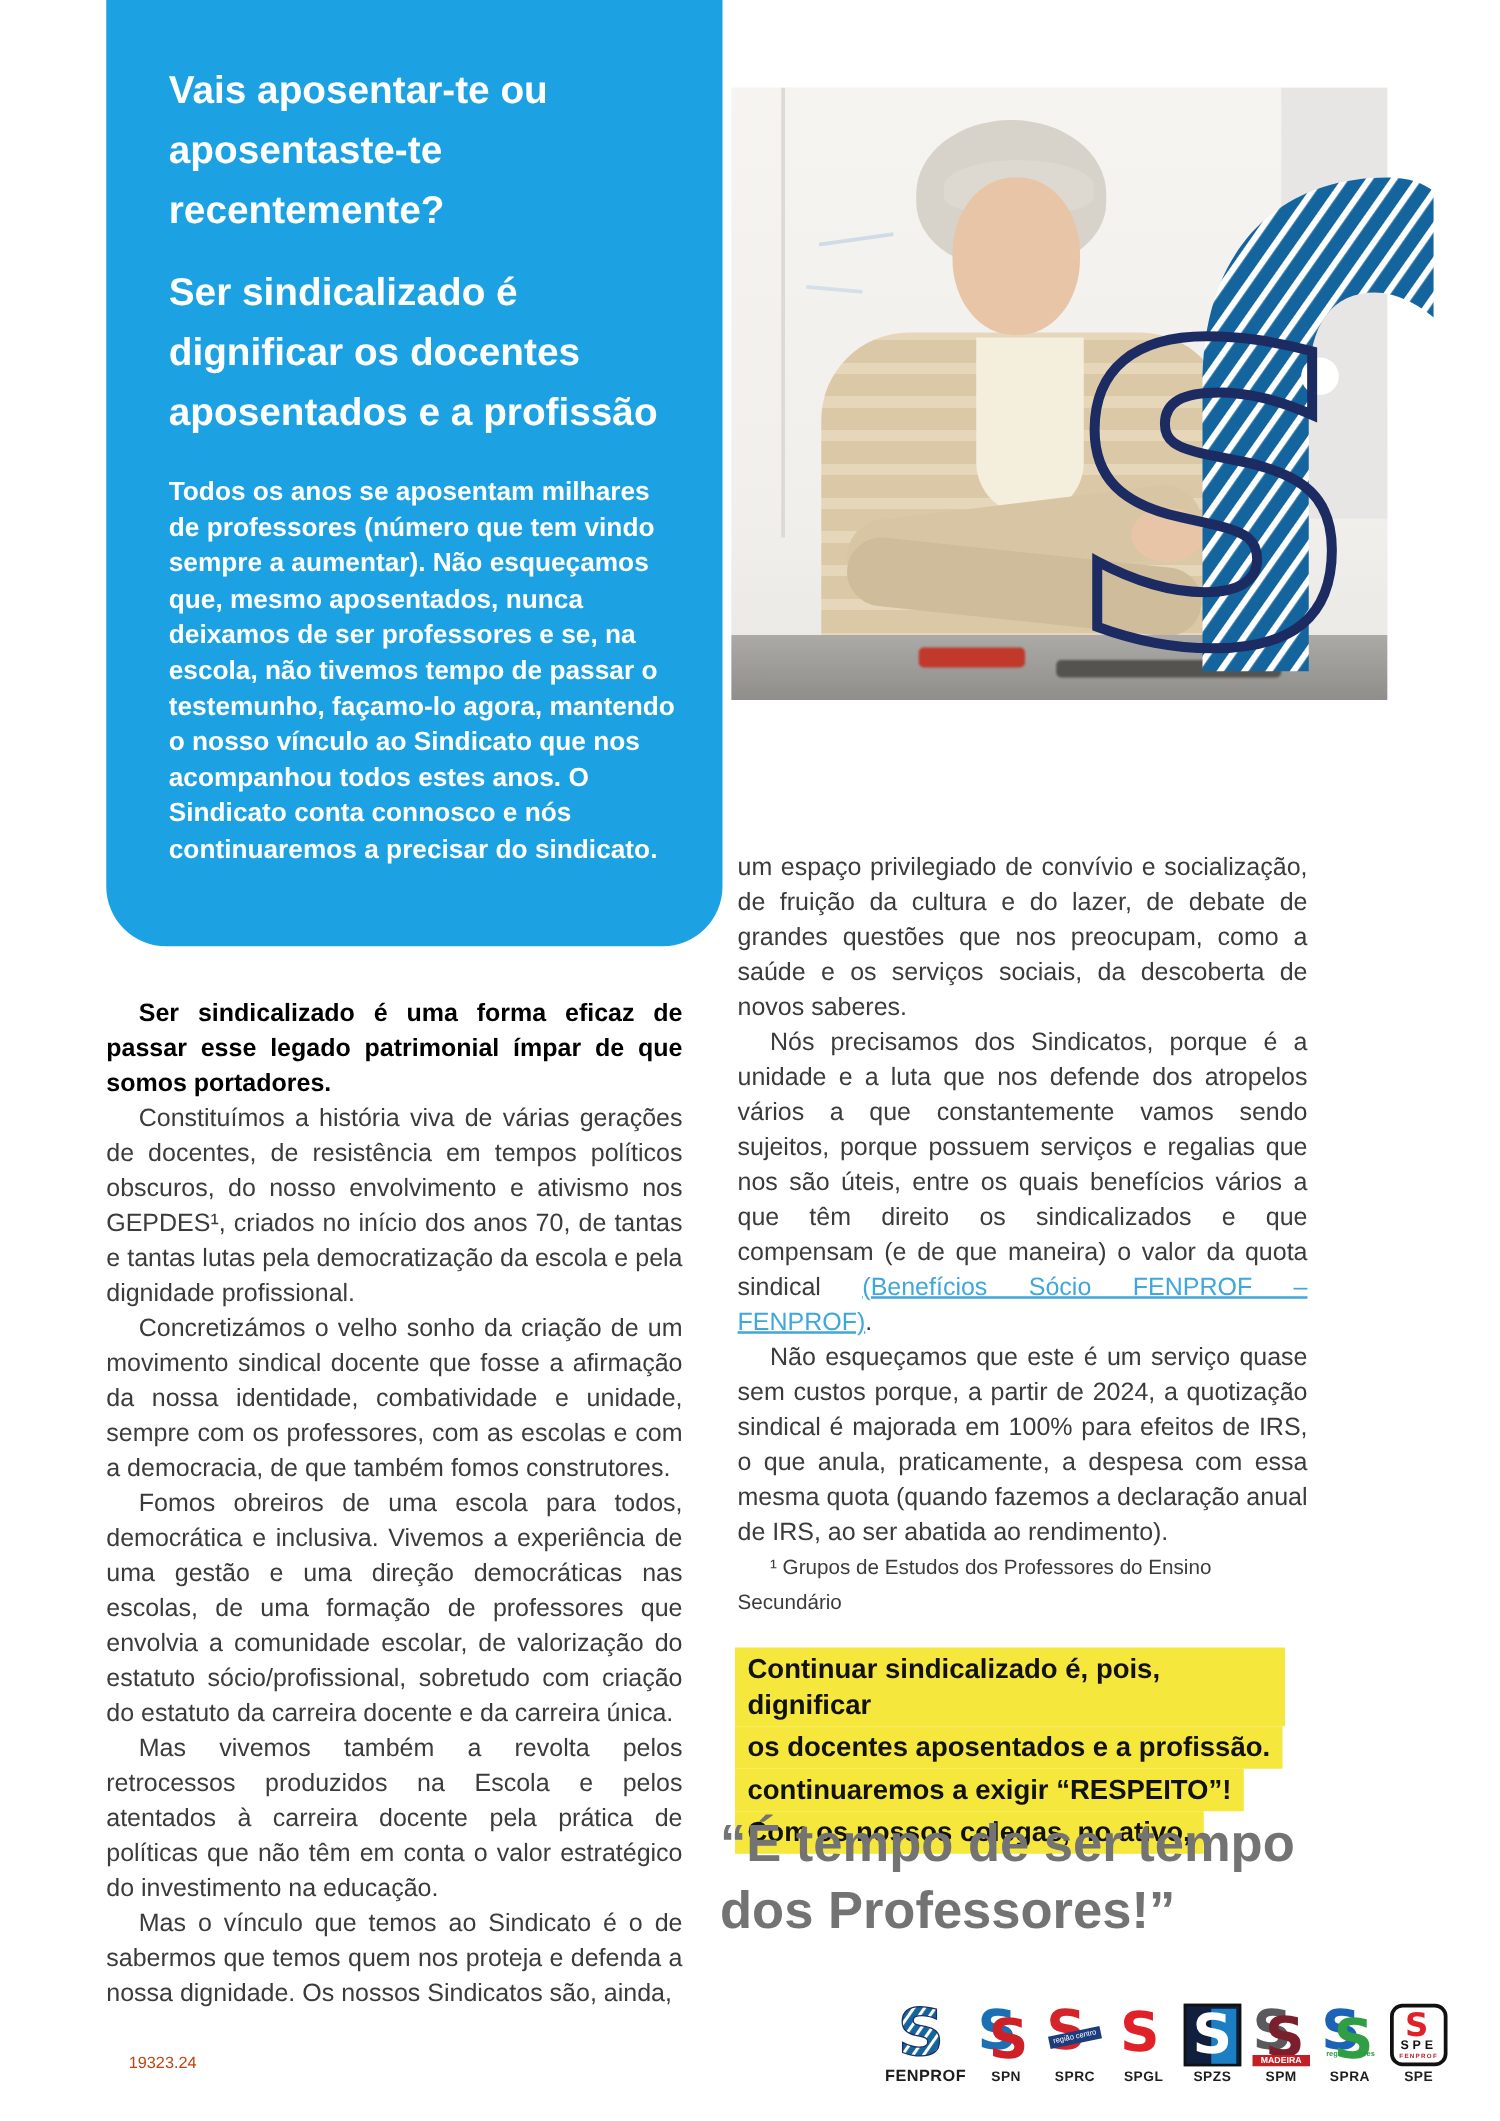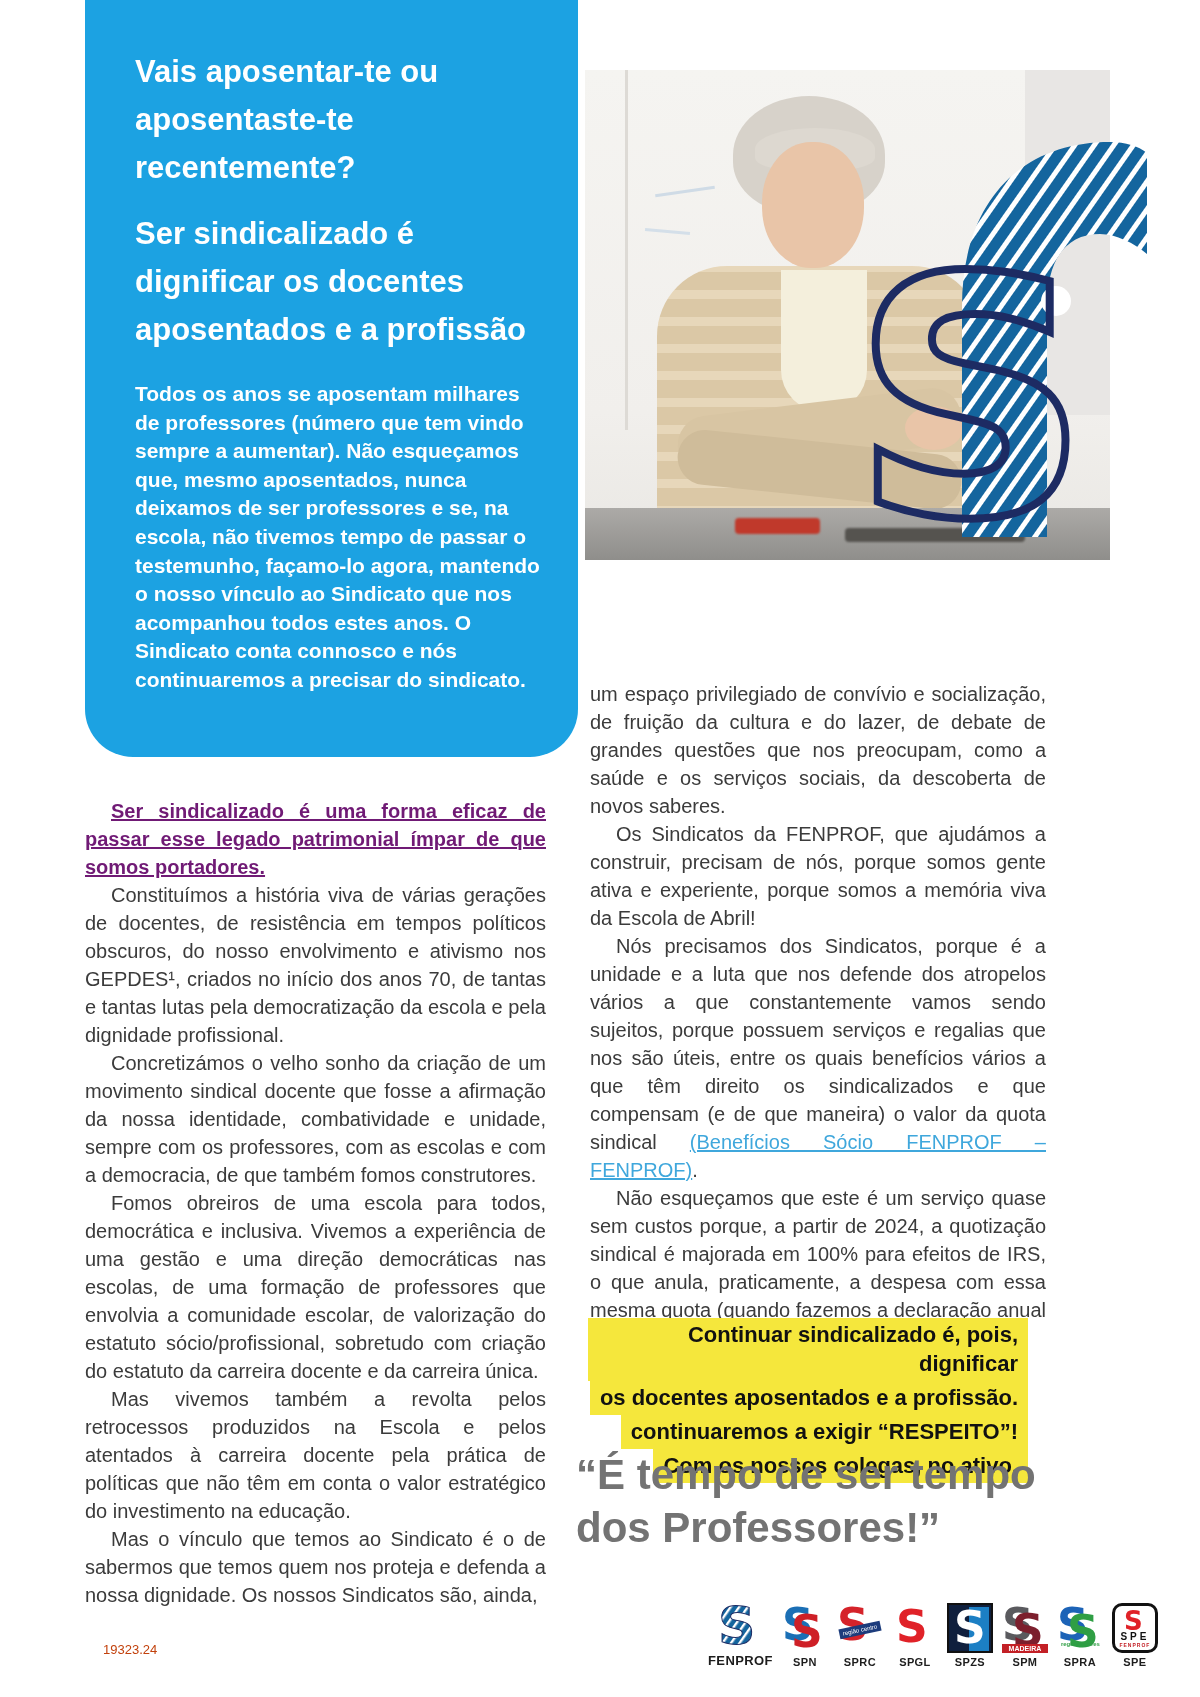--- a/index.html
+++ b/index.html
@@ -43,27 +43,27 @@
   .caption{position:absolute;left:866px;top:466px;width:246px;height:102px;background:#ffffff;
     box-sizing:border-box;padding:12px 16px 0 10px;text-align:right;
     font-style:italic;font-weight:bold;font-size:19px;line-height:27px;color:#1c1c1e;}
 
   
   .col{position:absolute;color:#3b3b3b;font-size:20px;line-height:28px;text-align:justify;}
   .col-left{left:85px;top:797px;width:461px;}
   .col-right{left:590px;top:680px;width:456px;}
   .col p{margin:0;text-indent:26px;}
   .col p.noindent{text-indent:0;}
-  .lead{font-weight:bold;color:#701a75;text-indent:0;text-decoration:underline;}
+  .lead{font-weight:bold;color:#000000;text-indent:0;}
   a.doc-link{color:#3FA7DC;text-decoration:underline;}
   .footnote{margin-top:20px;font-size:16.5px;color:#3b3b3b;text-indent:0;text-align:left;}
 
   
   .highlight{position:absolute;left:588px;top:1318px;width:440px;}
-  .highlight .hl-line{line-height:29px;text-align:right;}
+  .highlight .hl-line{line-height:29px;}
   .highlight .hl-line span{display:inline-block;background:#F5E73C;color:#111111;
     font-size:22px;font-weight:bold;padding:2px 10px 3px 10px;}
 
   
   .headline{position:absolute;left:576px;top:1448px;color:#737373;
     font-size:42px;line-height:53px;font-weight:bold;}
 
   
   .logos{position:absolute;left:708px;top:1576px;width:430px;height:92px;
     display:flex;align-items:flex-end;gap:9px;}
@@ -140,21 +140,20 @@
     <p class="lead">Ser sindicalizado é uma forma eficaz de passar esse legado patrimonial ímpar de que somos portadores.</p>
     <p>Constituímos a história viva de várias gerações de docentes, de resistência em tempos políticos obscuros, do nosso envolvimento e ativismo nos GEPDES¹, criados no início dos anos 70, de tantas e tantas lutas pela democratização da escola e pela dignidade profissional.</p>
     <p>Concretizámos o velho sonho da criação de um movimento sindical docente que fosse a afirmação da nossa identidade, combatividade e unidade, sempre com os professores, com as escolas e com a democracia, de que também fomos construtores.</p>
     <p>Fomos obreiros de uma escola para todos, democrática e inclusiva. Vivemos a experiência de uma gestão e uma direção democráticas nas escolas, de uma formação de professores que envolvia a comunidade escolar, de valorização do estatuto sócio/profissional, sobretudo com criação do estatuto da carreira docente e da carreira única.</p>
     <p>Mas vivemos também a revolta pelos retrocessos produzidos na Escola e pelos atentados à carreira docente pela prática de políticas que não têm em conta o valor estratégico do investimento na educação.</p>
     <p>Mas o vínculo que temos ao Sindicato é o de sabermos que temos quem nos proteja e defenda a nossa dignidade. Os nossos Sindicatos são, ainda,</p>
   </div>
 
   <div class="col col-right">
     <p class="noindent">um espaço privilegiado de convívio e socialização, de fruição da cultura e do lazer, de debate de grandes questões que nos preocupam, como a saúde e os serviços sociais, da descoberta de novos saberes.</p>
-    <p>Os Sindicatos da FENPROF, que ajudámos a construir, precisam de nós, porque somos gente ativa e experiente, porque somos a memória viva da Escola de Abril!</p>
     <p><span>Nós precisamos dos Sindicatos, porque é a unidade e a luta que nos defende dos atropelos vários a que constantemente vamos sendo sujeitos, porque possuem serviços e regalias que nos são úteis, entre os quais benefícios vários a que têm direito os sindicalizados e que compensam (e de que maneira) o valor da quota sindical </span><a class="doc-link" href="#">(Benefícios Sócio FENPROF – FENPROF)</a><span>.</span></p>
     <p>Não esqueçamos que este é um serviço quase sem custos porque, a partir de 2024, a quotização sindical é majorada em 100% para efeitos de IRS, o que anula, praticamente, a despesa com essa mesma quota (quando fazemos a declaração anual de IRS, ao ser abatida ao rendimento).</p>
     <p class="footnote">¹ Grupos de Estudos dos Professores do Ensino Secundário</p>
   </div>
 
   <div class="highlight">
     <div class="hl-line"><span>Continuar  sindicalizado é, pois, dignificar</span></div>
     <div class="hl-line"><span>os docentes aposentados e a profissão.</span></div>
     <div class="hl-line"><span>continuaremos a exigir “RESPEITO”!</span></div>
     <div class="hl-line"><span>Com os nossos colegas, no ativo,</span></div>

